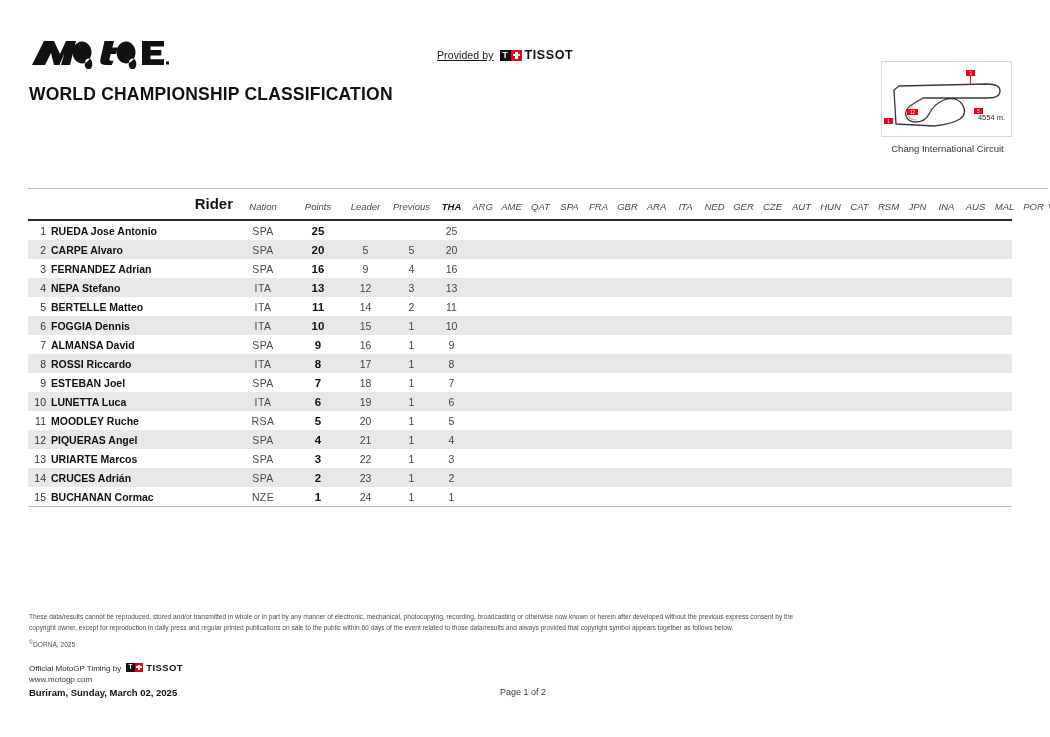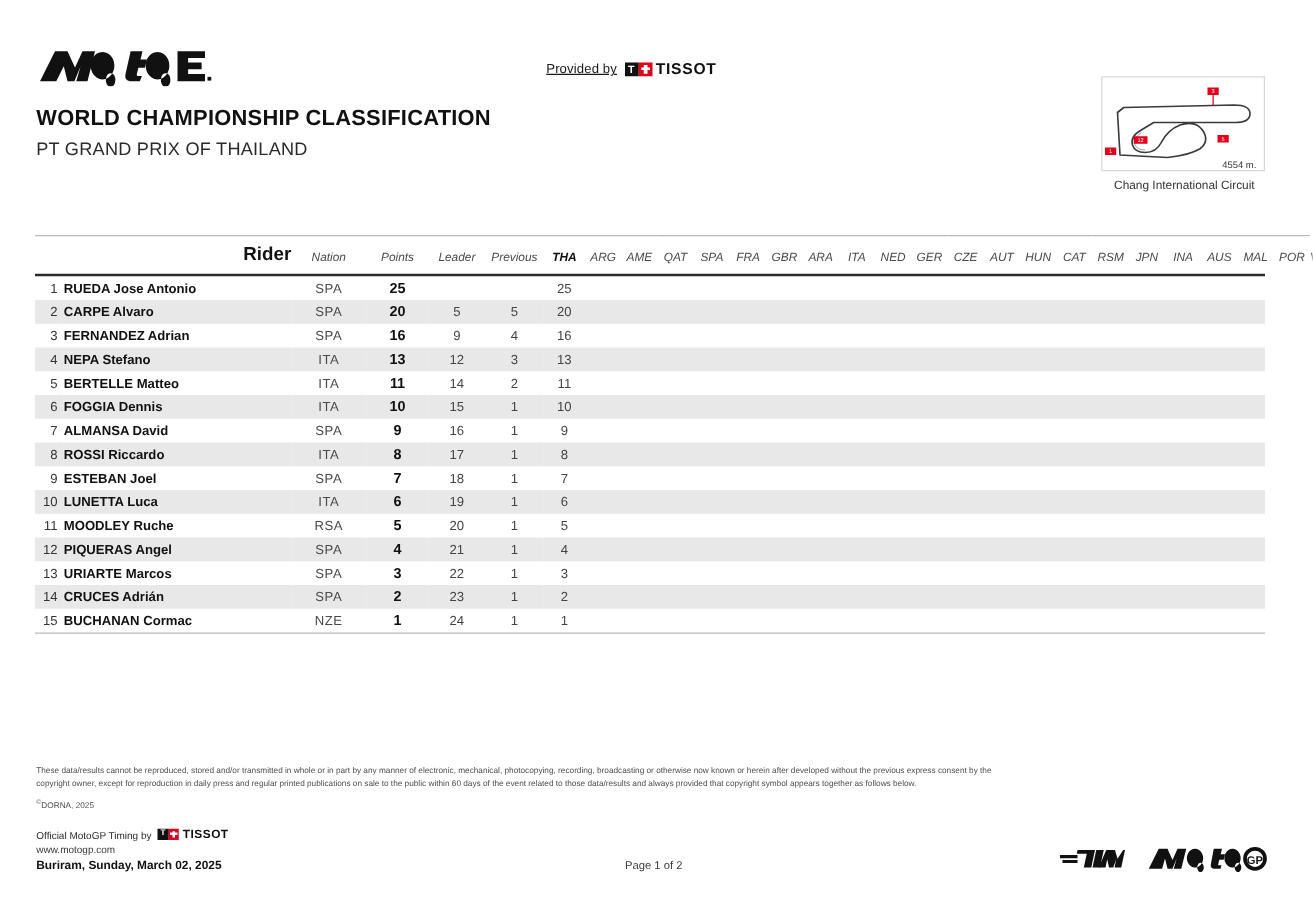--- a/index.html
+++ b/index.html
@@ -55,21 +55,21 @@
   }
 
   
   .circuit-box {
     position: absolute; left: 881px; top: 61px;
     width: 131px; height: 76px;
     border: 1px solid #d8d8d8; background: #fff;
   }
   .circuit-box svg { display: block; }
   .circuit-len {
-    position: absolute; right: 6px; bottom: 0;
+    position: absolute; right: 6px; bottom: 14px;
     font-size: 7.5px; color: #333;
   }
   .circuit-name {
     position: absolute; left: 860px; top: 143px; width: 175px;
     text-align: center; font-size: 9.5px; color: #333;
   }
 
   
   .table-wrap { position: absolute; left: 28px; top: 188px; width: 984px; }
   table { border-collapse: collapse; width: 984px; table-layout: fixed; }
@@ -161,21 +161,20 @@
       <span class="tissot-marks">
         <span class="tissot-t">T</span>
         <span class="tissot-cross"></span>
       </span>
       <span class="tissot-word">TISSOT</span>
     </span>
   </div>
 
   <div class="title-block">
     <div class="doc-title">WORLD CHAMPIONSHIP CLASSIFICATION</div>
-    <div class="doc-subtitle">PT GRAND PRIX OF THAILAND</div>
   </div>
 
   <div class="circuit-box">
     <svg width="129" height="74" viewBox="0 0 129 74">
       <g fill="none" stroke="#3a3a3a" stroke-width="1.3" stroke-linejoin="round" stroke-linecap="round">
         <path d="M14 62 L12 28 L17 24 L105 22 Q118 22 118 29 Q118 36 106 36 L41 36 L31 42 Q22 47 24 54 Q26 60 34 60 Q43 60 47 52 Q52 42 62 38 Q74 34 80 42 Q86 51 78 57 Q70 62 52 64 L14 62 Z"></path>
       </g>
       <g fill="none" stroke="#9b9b9b" stroke-width="0.8">
         <path d="M31 44 Q24 49 26 54 Q28 58 34 58"></path>
       </g>
@@ -439,34 +438,13 @@
         <span class="tissot-t">T</span>
         <span class="tissot-cross"></span>
       </span>
       <span class="tissot-word">TISSOT</span>
     </span>
   </div>
   <div class="website">www.motogp.com</div>
   <div class="venue-date">Buriram, Sunday, March 02, 2025</div>
   <div class="page-num">Page 1 of 2</div>
 
-  <div class="bottom-logos">
-    <svg width="52" height="20" viewBox="0 0 52 20" aria-label="FIM">
-      <g fill="#111">
-        <path d="M0 7 h14 v2.6 H0 Z M2 11 h12 v2.4 H2 Z"></path>
-        <path d="M14 3 h14 l-3 14 h-6 l2.4-11 h-8 Z"></path>
-        <path d="M29 3 h6 l-3 14 h-6 Z"></path>
-        <path d="M37 3 h7 l2 7 l4.6-7 H52 l-3 14 h-5.4 l1.4-6.6 L42.6 17 h-3.4 l-1.4-6.6 L36.4 17 H31 Z"></path>
-      </g>
-    </svg>
-    <svg width="96" height="22" viewBox="0 0 96 22" aria-label="MotoGP">
-      <g fill="#111">
-        <path d="M1 19 L9 3 h7 l4 9 l4-9 h7 l-4 16 h-6 l2.3-8.3 L20 19 h-4 l-2-8.3 L11.7 19 Z"></path>
-        <path d="M38 18 a6.5 7.5 0 1 1 .01 0 Z M42.4 14.2 a2.6 3.7 0 1 0 .01 0 Z"></path>
-        <path d="M53 3 h6.6 l-1.1 4.4 h3.5 l-1.1 4.4 h-3.5 l-.8 3.3 c-.2.8.1 1.1 .9 1.1 h1.7 L58.4 19 h-4.3 c-2.9 0-4-1.3-3.3-4.2 L53 3 Z"></path>
-        <path d="M68 18 a6.5 7.5 0 1 1 .01 0 Z M72.4 14.2 a2.6 3.7 0 1 0 .01 0 Z"></path>
-        <path d="M86 1.5 a9.5 9.5 0 1 1 -.01 19 a9.5 9.5 0 0 1 .01-19 Z" fill="#111"></path>
-        <path d="M86 4.5 a6.5 6.5 0 1 0 .01 13 a6.5 6.5 0 0 0 -.01-13 Z" fill="#fff"></path>
-        <text x="86" y="15" text-anchor="middle" font-family="Liberation Sans, sans-serif" font-size="9" font-weight="bold" fill="#111">GP</text>
-      </g>
-    </svg>
-  </div>
 </div>
 
 </body></html>

